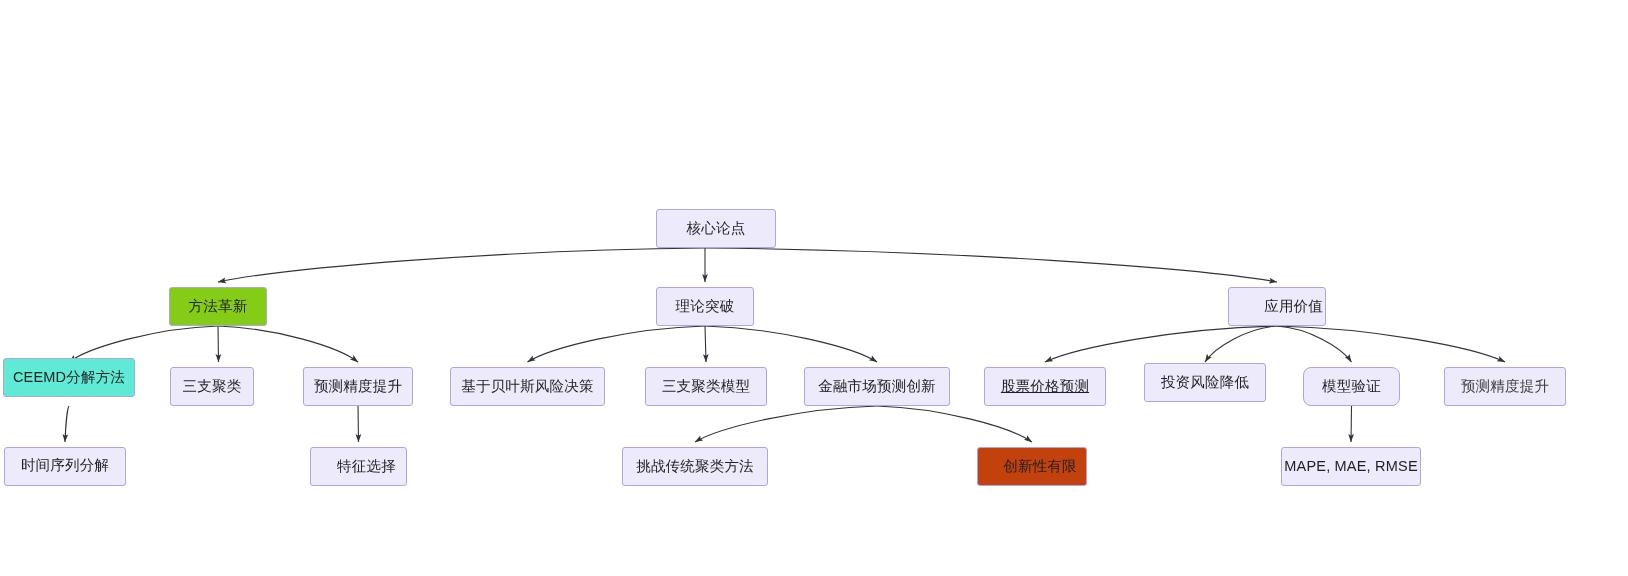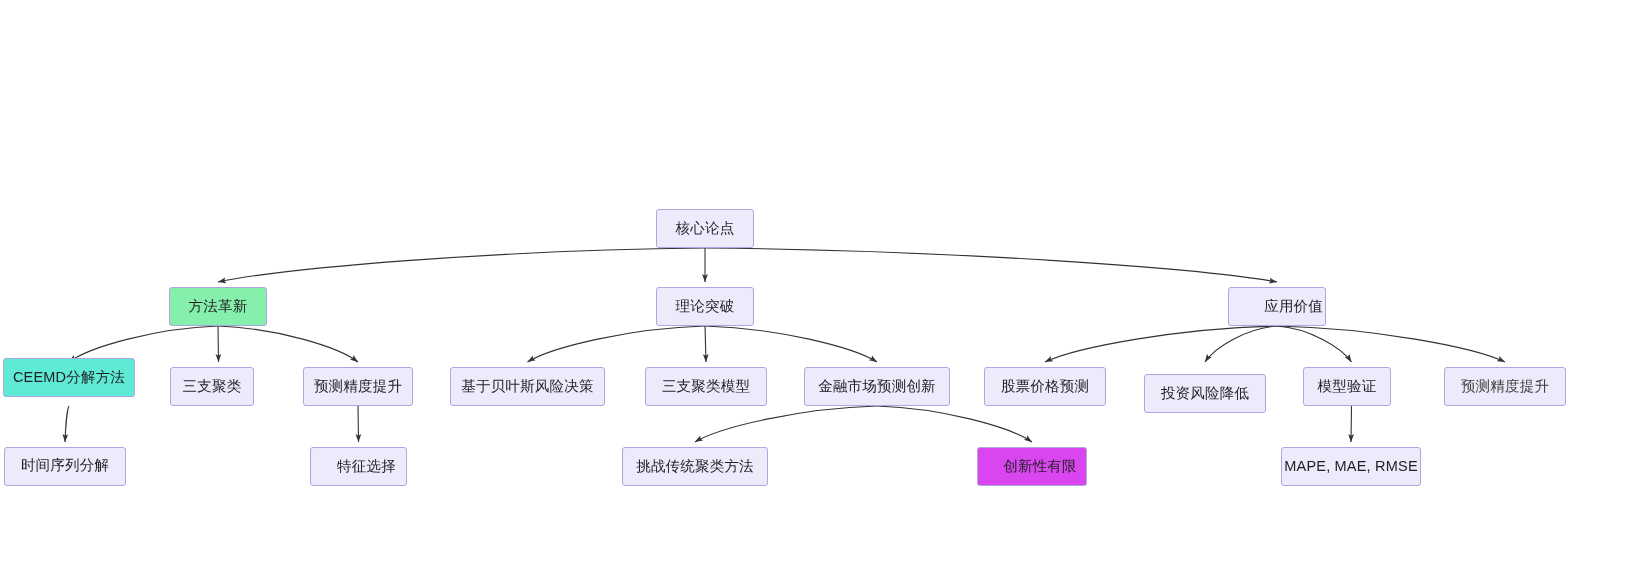--- a/index.html
+++ b/index.html
@@ -73,24 +73,24 @@
         <path d="M1277,326 C1308.29,328.16 1341.07,346.88 1351.5,362" fill="none" stroke="#333333" stroke-width="1.1" marker-end="url(#arrowhead)"></path>
         <path d="M1277,326 C1372.76,328.16 1473.08,346.88 1505,362" fill="none" stroke="#333333" stroke-width="1.1" marker-end="url(#arrowhead)"></path>
         <path d="M69,406 C67.32,408.16 65.56,426.88 65,442" fill="none" stroke="#333333" stroke-width="1.1" marker-end="url(#arrowhead)"></path>
         <path d="M358,406 L358.5,442" fill="none" stroke="#333333" stroke-width="1.1" marker-end="url(#arrowhead)"></path>
         <path d="M877,406 C800.56,408.16 720.48,426.88 695,442" fill="none" stroke="#333333" stroke-width="1.1" marker-end="url(#arrowhead)"></path>
         <path d="M877,406 C942.1,408.16 1010.3,426.88 1032,442" fill="none" stroke="#333333" stroke-width="1.1" marker-end="url(#arrowhead)"></path>
         <path d="M1351.5,406 L1351,442" fill="none" stroke="#333333" stroke-width="1.1" marker-end="url(#arrowhead)"></path>
       </g>
   </svg>
   <div id="node-layer">
-      <div class="node" style="left: 656px; top: 209px; width: 98px; height: 39px; background: rgb(236, 234, 251); border-color: rgb(175, 165, 224); color: rgb(31, 32, 35); text-align: center;">
+      <div class="node" style="left: 656px; top: 209px; width: 120px; height: 39px; background: rgb(236, 234, 251); border-color: rgb(175, 165, 224); color: rgb(31, 32, 35); text-align: center;">
         <span class="node-label">核心论点</span>
       </div>
-      <div class="node" style="left: 169px; top: 287px; width: 98px; height: 39px; background: #86efac; border-color: rgb(175, 165, 224); color: rgb(31, 32, 35);">
+      <div class="node" style="left: 169px; top: 287px; width: 98px; height: 39px; background: #84cc16; border-color: rgb(175, 165, 224); color: rgb(31, 32, 35);">
         <span class="node-label">方法革新</span>
       </div>
       <div class="node" style="left: 656px; top: 287px; width: 98px; height: 39px; background: rgb(236, 234, 251); border-color: rgb(175, 165, 224); color: rgb(31, 32, 35); text-align: right;">
         <span class="node-label">理论突破</span>
       </div>
       <div class="node" style="left: 1228px; top: 287px; width: 98px; height: 39px; background: rgb(236, 234, 251); border-color: rgb(175, 165, 224); color: rgb(31, 32, 35); justify-content: flex-end;">
         <span class="node-label">应用价值</span>
       </div>
       <div class="node" style="left: 3px; top: 358px; width: 132px; height: 39px; background: #5eead4; border-color: rgb(175, 165, 224); color: rgb(31, 32, 35);">
         <span class="node-label">CEEMD分解方法</span>
@@ -103,41 +103,41 @@
       </div>
       <div class="node" style="left: 450px; top: 367px; width: 155px; height: 39px; background: rgb(236, 234, 251); border-color: rgb(175, 165, 224); color: rgb(31, 32, 35);">
         <span class="node-label">基于贝叶斯风险决策</span>
       </div>
       <div class="node" style="left: 645px; top: 367px; width: 122px; height: 39px; background: rgb(236, 234, 251); border-color: rgb(175, 165, 224); color: rgb(31, 32, 35);">
         <span class="node-label">三支聚类模型</span>
       </div>
       <div class="node" style="left: 804px; top: 367px; width: 146px; height: 39px; background: rgb(236, 234, 251); border-color: rgb(175, 165, 224); color: rgb(31, 32, 35);">
         <span class="node-label">金融市场预测创新</span>
       </div>
-      <div class="node" style="left: 984px; top: 367px; width: 122px; height: 39px; background: rgb(236, 234, 251); border-color: rgb(175, 165, 224); color: rgb(31, 32, 35);">
+      <div class="node" style="left: 984px; top: 367px; width: 122px; height: 39px; background: rgb(236, 234, 251); border-color: rgb(175, 165, 224); color: rgb(31, 32, 35); text-decoration: underline;">
         <span class="node-label">股票价格预测</span>
       </div>
-      <div class="node" style="left: 1144px; top: 374px; width: 122px; height: 39px; background: rgb(236, 234, 251); border-color: rgb(175, 165, 224); color: rgb(31, 32, 35); justify-content: center;">
+      <div class="node" style="left: 1144px; top: 363px; width: 122px; height: 39px; background: rgb(236, 234, 251); border-color: rgb(175, 165, 224); color: rgb(31, 32, 35); justify-content: center;">
         <span class="node-label">投资风险降低</span>
       </div>
-      <div class="node" style="left: 1303px; top: 367px; width: 88px; height: 39px; background: rgb(236, 234, 251); border-color: rgb(175, 165, 224); color: rgb(31, 32, 35);">
+      <div class="node" style="left: 1303px; top: 367px; width: 97px; height: 39px; background: rgb(236, 234, 251); border-color: rgb(175, 165, 224); color: rgb(31, 32, 35); border-radius: 8px;">
         <span class="node-label">模型验证</span>
       </div>
       <div class="node" style="left: 1444px; top: 367px; width: 122px; height: 39px; background: rgb(236, 234, 251); border-color: rgb(175, 165, 224); color: #404040;">
         <span class="node-label">预测精度提升</span>
       </div>
       <div class="node" style="left: 4px; top: 447px; width: 122px; height: 39px; background: rgb(236, 234, 251); border-color: rgb(175, 165, 224); color: rgb(31, 32, 35); font-family: Liberation Mono, monospace;">
         <span class="node-label">时间序列分解</span>
       </div>
       <div class="node" style="left: 310px; top: 447px; width: 97px; height: 39px; background: rgb(236, 234, 251); border-color: rgb(175, 165, 224); color: rgb(31, 32, 35); padding-left: 16px;">
         <span class="node-label">特征选择</span>
       </div>
       <div class="node" style="left: 622px; top: 447px; width: 146px; height: 39px; background: rgb(236, 234, 251); border-color: rgb(175, 165, 224); color: rgb(31, 32, 35);">
         <span class="node-label">挑战传统聚类方法</span>
       </div>
-      <div class="node" style="left: 977px; top: 447px; width: 110px; height: 39px; background: #d946ef; border-color: rgb(175, 165, 224); color: rgb(31, 32, 35); padding-left: 16px;">
+      <div class="node" style="left: 977px; top: 447px; width: 110px; height: 39px; background: #c2410c; border-color: rgb(175, 165, 224); color: rgb(31, 32, 35); padding-left: 16px;">
         <span class="node-label">创新性有限</span>
       </div>
       <div class="node" style="left: 1281px; top: 447px; width: 140px; height: 39px; background: rgb(236, 234, 251); border-color: rgb(175, 165, 224); color: rgb(31, 32, 35);">
         <span class="node-label">MAPE, MAE, RMSE</span>
       </div>
     </div>
 </div>
 
 </body></html>

